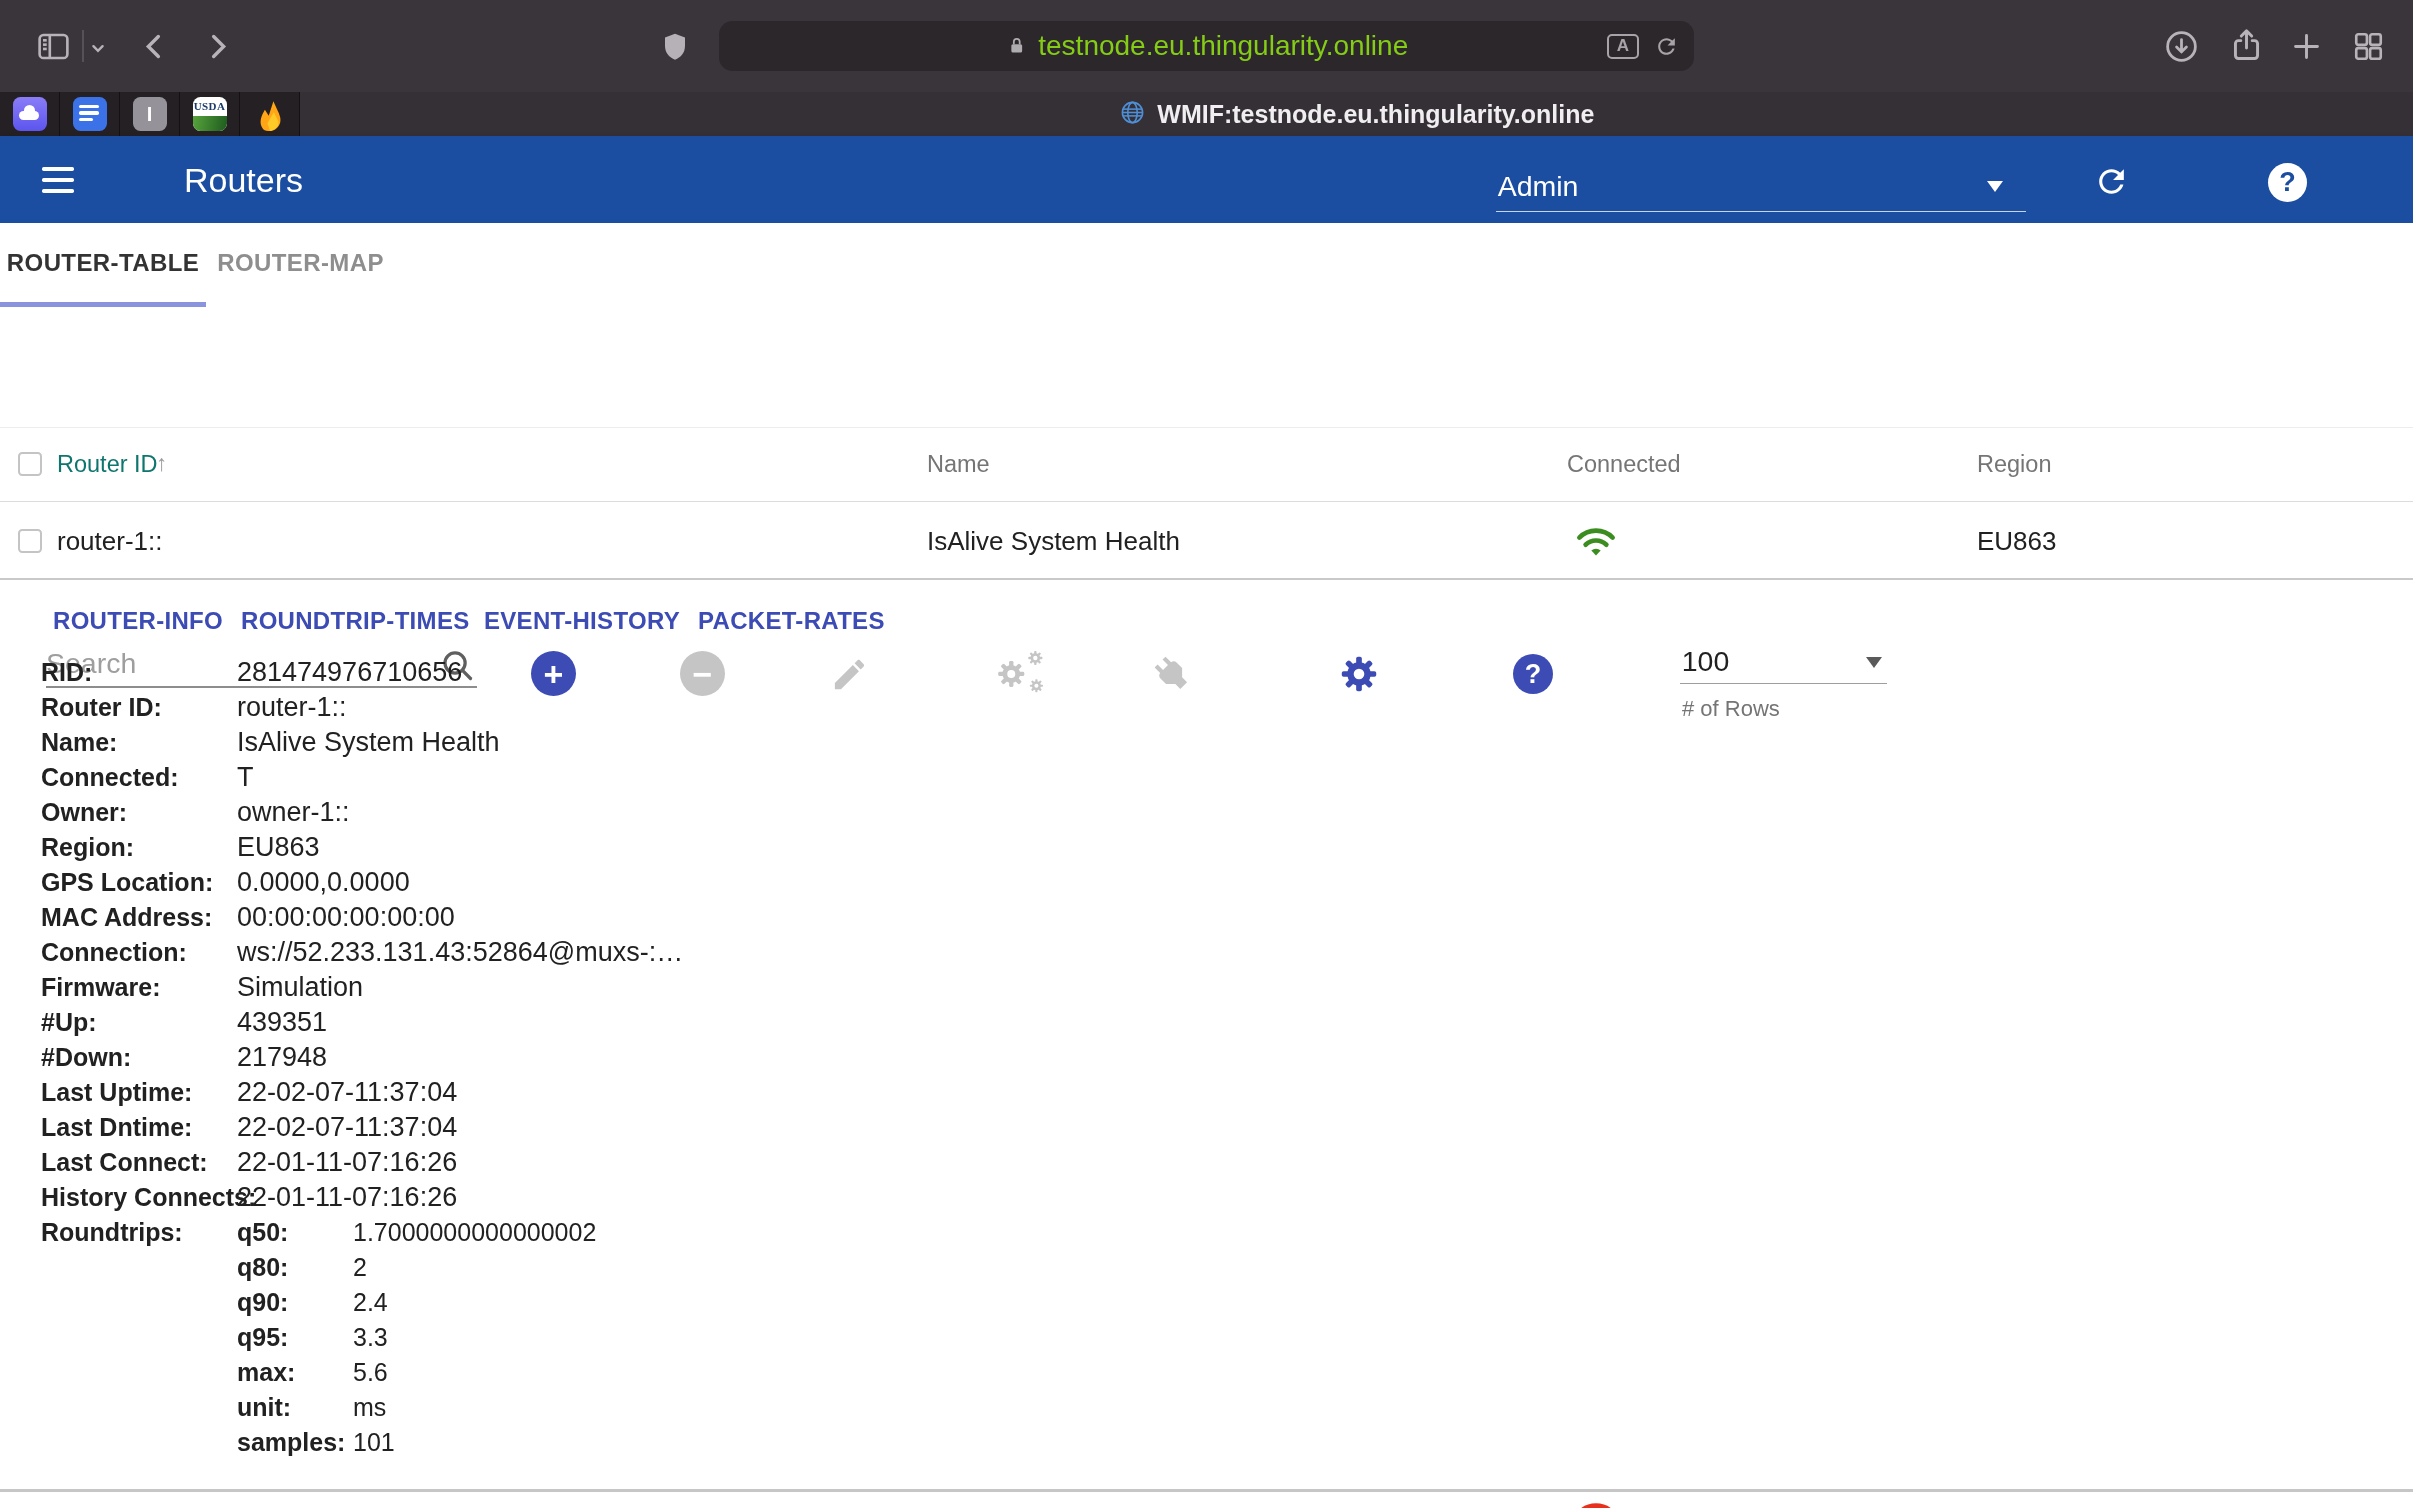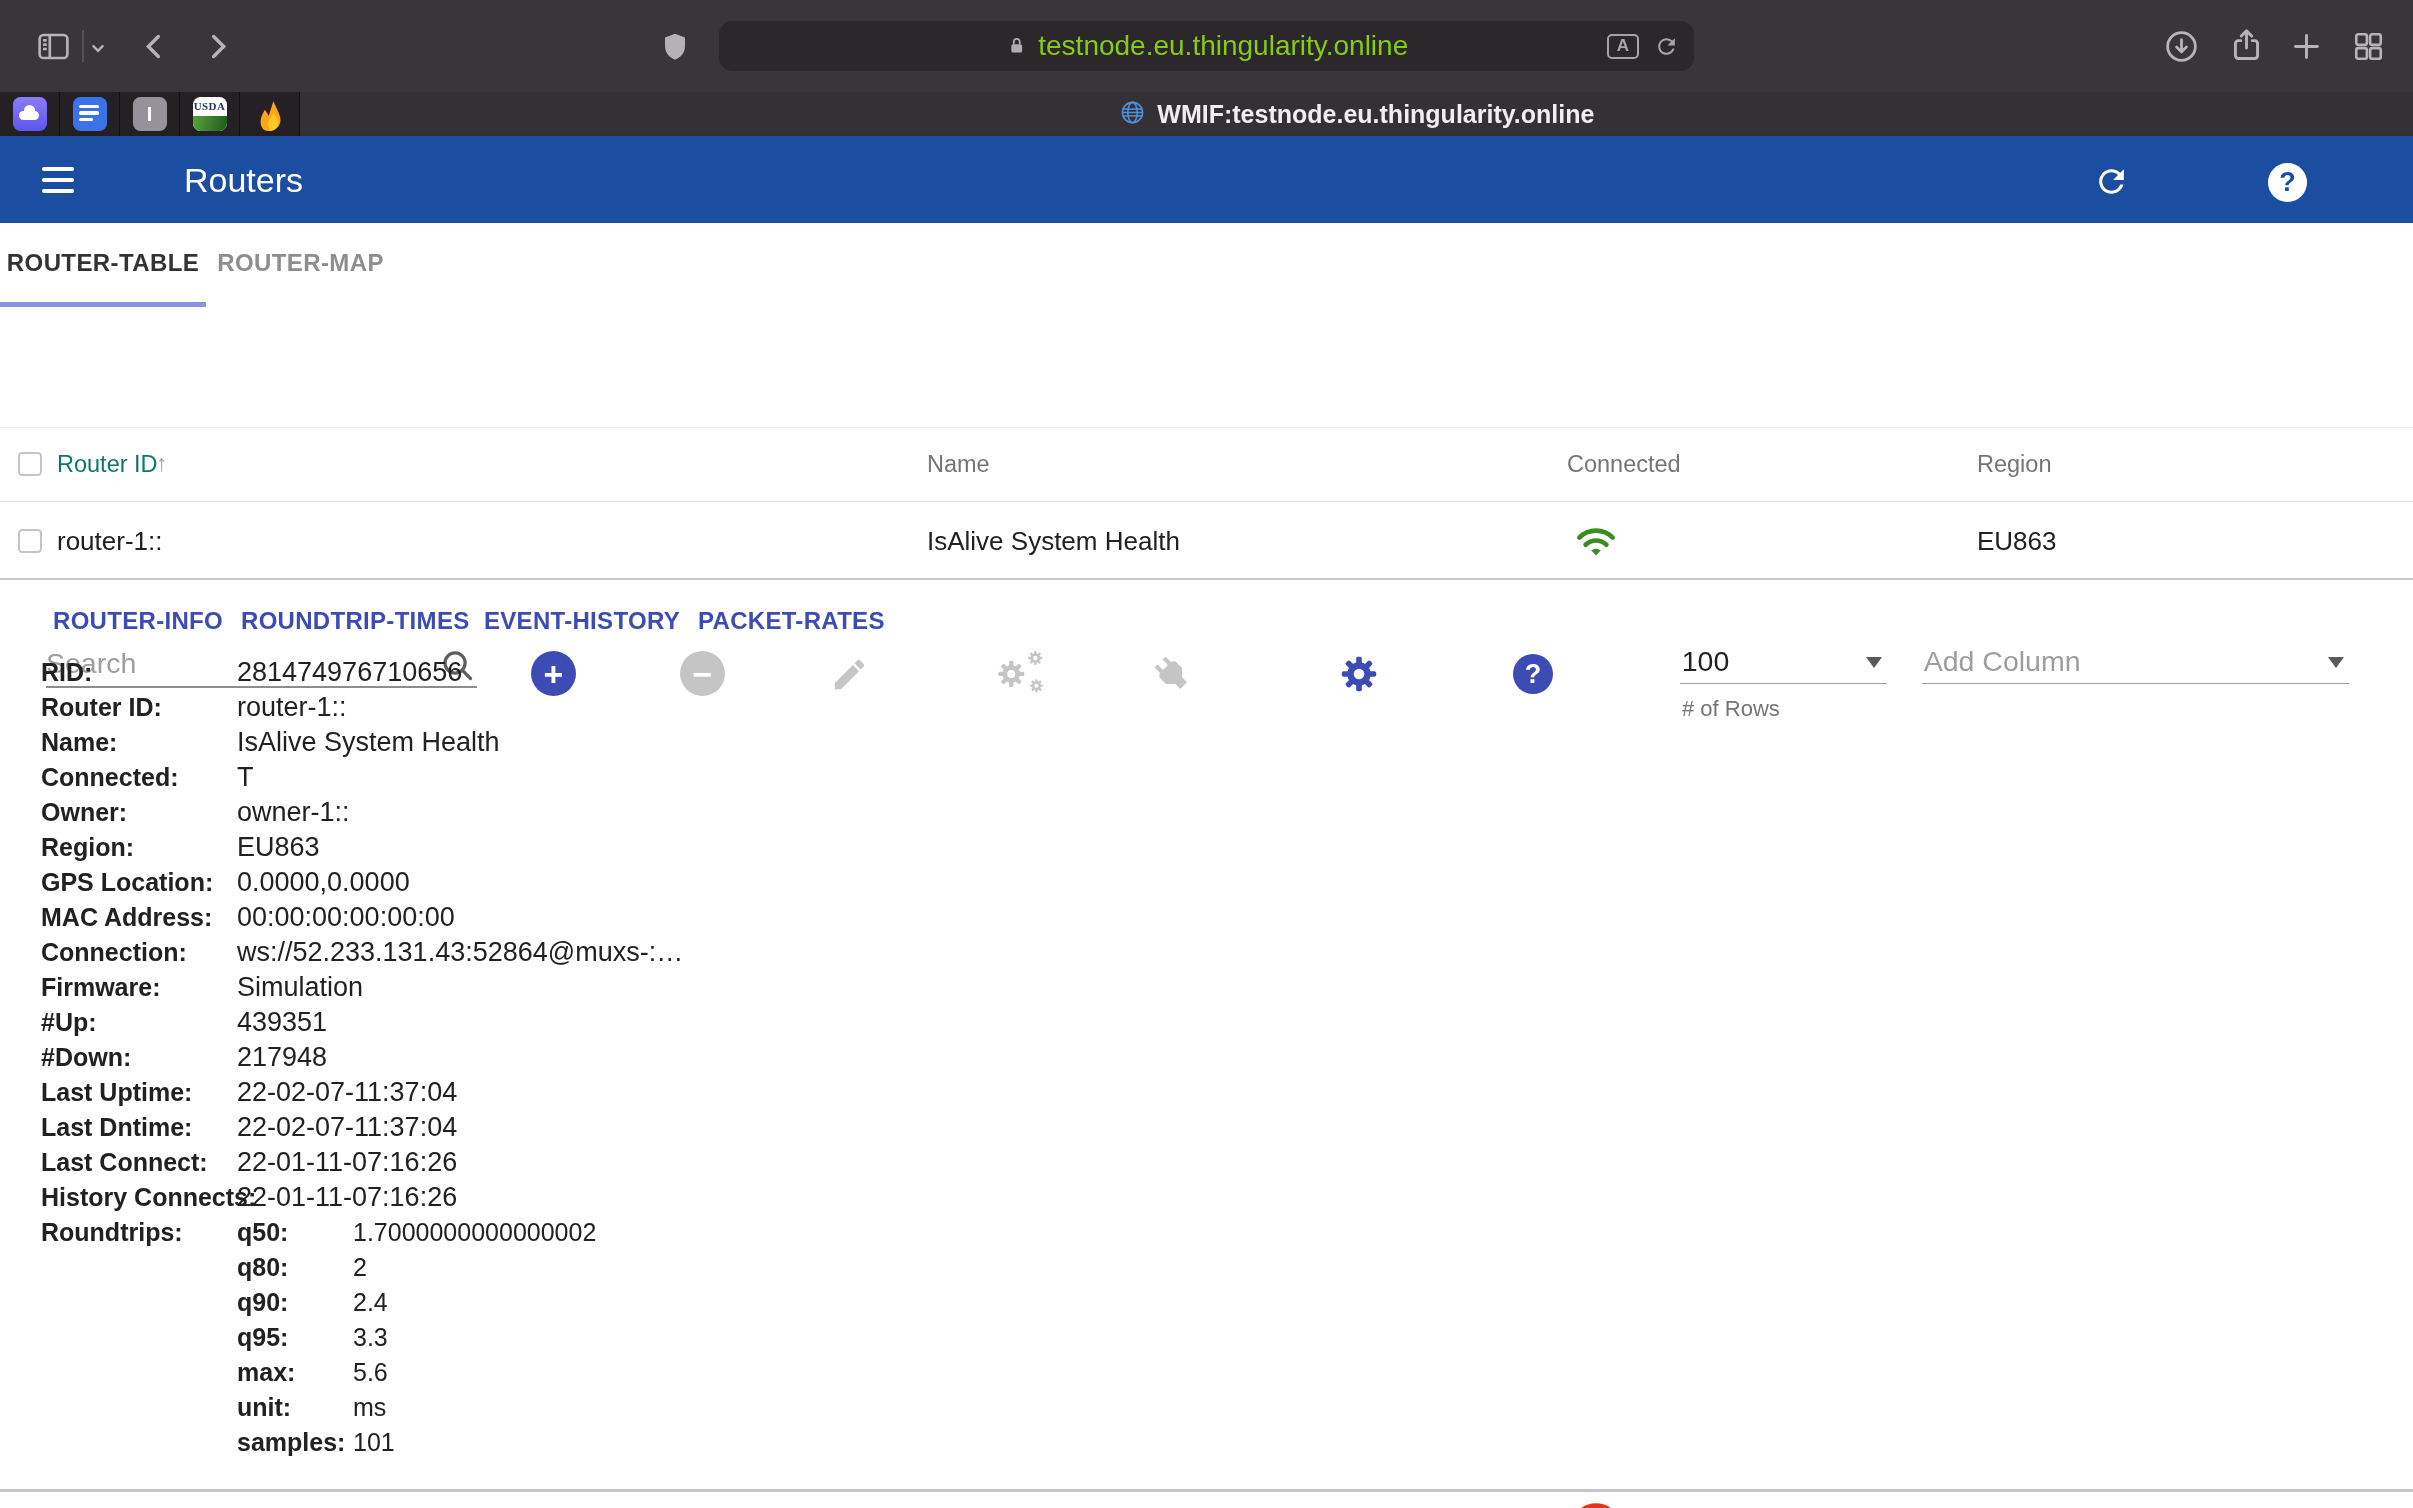--- a/index.html
+++ b/index.html
@@ -241,20 +241,24 @@
     </div>
   </div>
 
   <header class="appbar">
     <span class="hamburger">
         <i></i>
         <i></i>
         <i></i>
       </span>
     <span class="app-title">Routers</span>
+    <div class="user-select">
+      <span class="val">Admin</span>
+      <span class="caret caret-w"></span>
+    </div>
     <span class="appicon" style="left:2093px">
       <svg width="37" height="37" viewBox="0 0 24 24" fill="#fff">
         <path d="M17.65 6.35C16.2 4.9 14.21 4 12 4c-4.42 0-7.99 3.58-8 8s3.57 8 8 8c3.73 0 6.84-2.55 7.73-6h-2.08c-.82 2.33-3.04 4-5.65 4-3.31 0-6-2.69-6-6s2.69-6 6-6c1.66 0 3.14.69 4.22 1.78L13 11h7V4l-2.35 2.35z"></path>
       </svg>
     </span>
     <span class="appicon help-white" style="left:2268px">?</span>
   </header>
 
   <nav class="maintabs">
     <span class="mtab active" style="left:0;width:206px">ROUTER-TABLE</span>
@@ -329,24 +333,20 @@
     </span>
 
     <span class="tbtn help-ind" style="left:1513px;top:347px">?</span>
 
     <div class="selectbox" style="left:1680px;top:335px;width:207px">
       <span class="val" style="color:#212121">100</span>
       <span class="caret caret-g"></span>
     </div>
     <span class="sel-caption"># of Rows</span>
 
-    <div class="selectbox" style="left:1922px;top:335px;width:427px">
-      <span class="val" style="color:#9e9e9e">Add Column</span>
-      <span class="caret caret-g"></span>
-    </div>
   </section>
 
   <div class="gridhead">
     <span class="checkbox"></span>
     <span class="cell hcell first" style="left:57px">Router ID</span>
     <span class="cell sortarrow" style="left:156px">↑</span>
     <span class="cell hcell" style="left:927px">Name</span>
     <span class="cell hcell" style="left:1567px">Connected</span>
     <span class="cell hcell" style="left:1977px">Region</span>
   </div>

